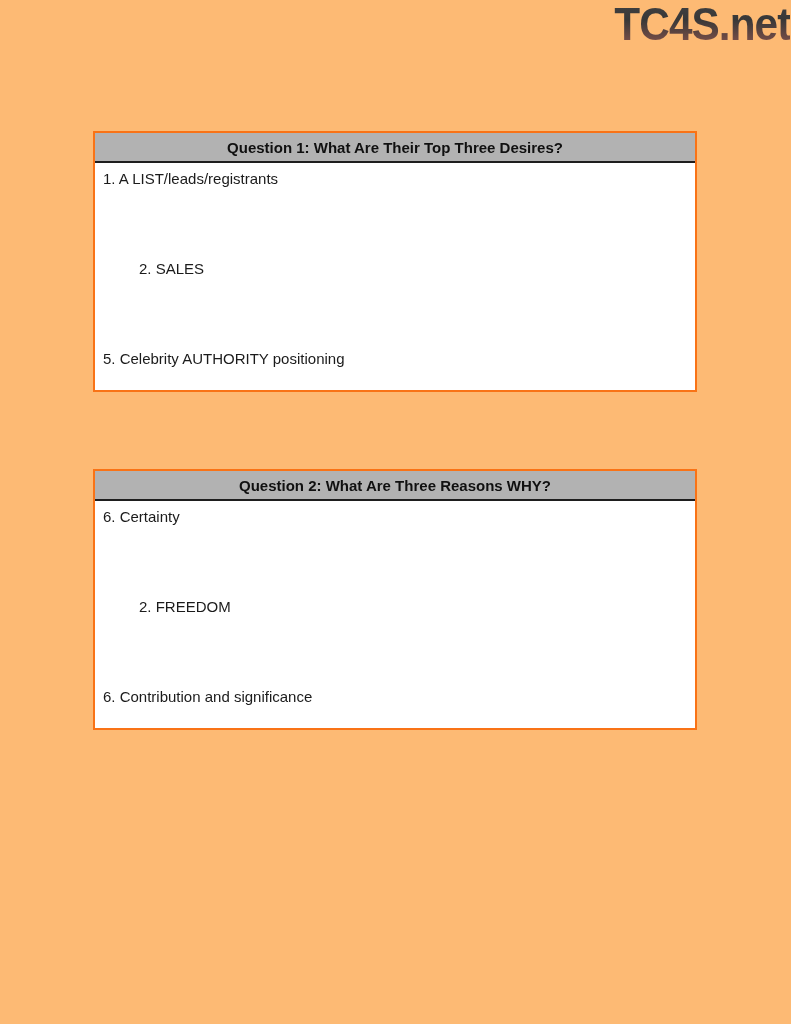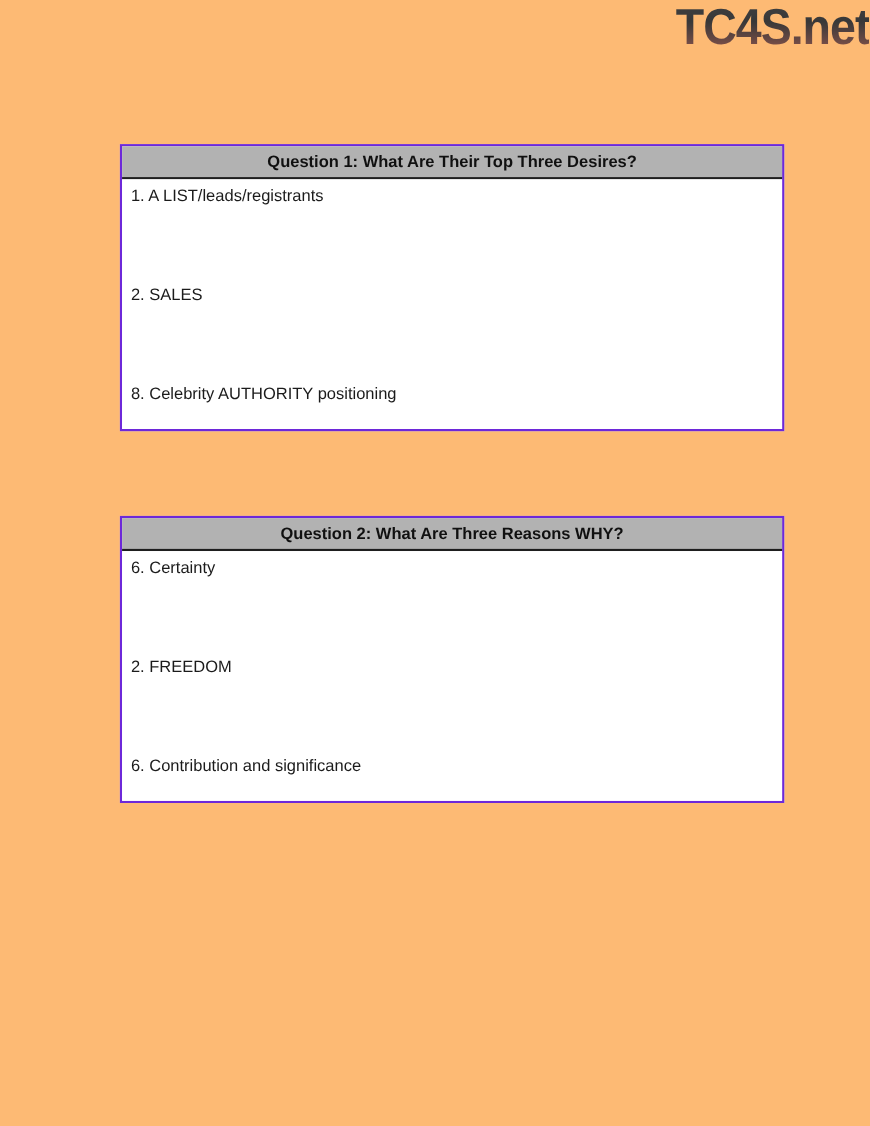--- a/index.html
+++ b/index.html
@@ -28,35 +28,35 @@
   }
 
   
   .doc-title {
     position: absolute; left: 93px; top: 45px;
     font-size: 14.5px; color: #1b1b1b; white-space: nowrap;
   }
 
   
   .qtable {
-    position: absolute; left: 109px; width: 604px;
-    border: 2px solid #6d28d9; background: #ffffff;
+    position: absolute; left: 93px; width: 604px;
+    border: 2px solid #f97316; background: #ffffff;
   }
   .qtable-1 { top: 131px; }
   .qtable-2 { top: 469px; }
   .qtable-header {
     height: 30px; line-height: 30px;
     background: #b2b2b2;
     border-bottom: 2px solid #1e1e1e;
     text-align: center; font-weight: bold; font-size: 15px; color: #101010;
   }
   .qtable-body { position: relative; height: 227px; background: #ffffff; }
   .qitem { position: absolute; left: 8px; font-size: 15px; color: #1b1b1b; white-space: nowrap; }
   .qitem-1 { top: 7px; }
-  .qitem-2 { top: 97px; }
+  .qitem-2 { top: 97px; margin-left: 36px; }
   .qitem-3 { top: 187px; }
 
   
   .wm-dlsub {
     position: absolute; left: 257px; top: 485px; z-index: 6;
     font-family: "DejaVu Serif", serif; font-weight: bold;
     font-size: 40px; line-height: 46px; letter-spacing: 2px;
     white-space: nowrap;
   }
   .wm-dlsub .outline {
@@ -103,21 +103,21 @@
   <div class="tc4s">
     <span class="tc4s-text">TC4S.net</span>
   </div>
 
 
   <section class="qtable qtable-1">
     <div class="qtable-header">Question 1: What Are Their Top Three Desires?</div>
     <div class="qtable-body">
       <div class="qitem qitem-1">1. A LIST/leads/registrants</div>
       <div class="qitem qitem-2">2. SALES</div>
-      <div class="qitem qitem-3">8. Celebrity AUTHORITY positioning</div>
+      <div class="qitem qitem-3">5. Celebrity AUTHORITY positioning</div>
     </div>
   </section>
 
   <section class="qtable qtable-2">
     <div class="qtable-header">Question 2: What Are Three Reasons WHY?</div>
     <div class="qtable-body">
       <div class="qitem qitem-1">6. Certainty</div>
       <div class="qitem qitem-2">2. FREEDOM</div>
       <div class="qitem qitem-3">6. Contribution and significance</div>
     </div>

